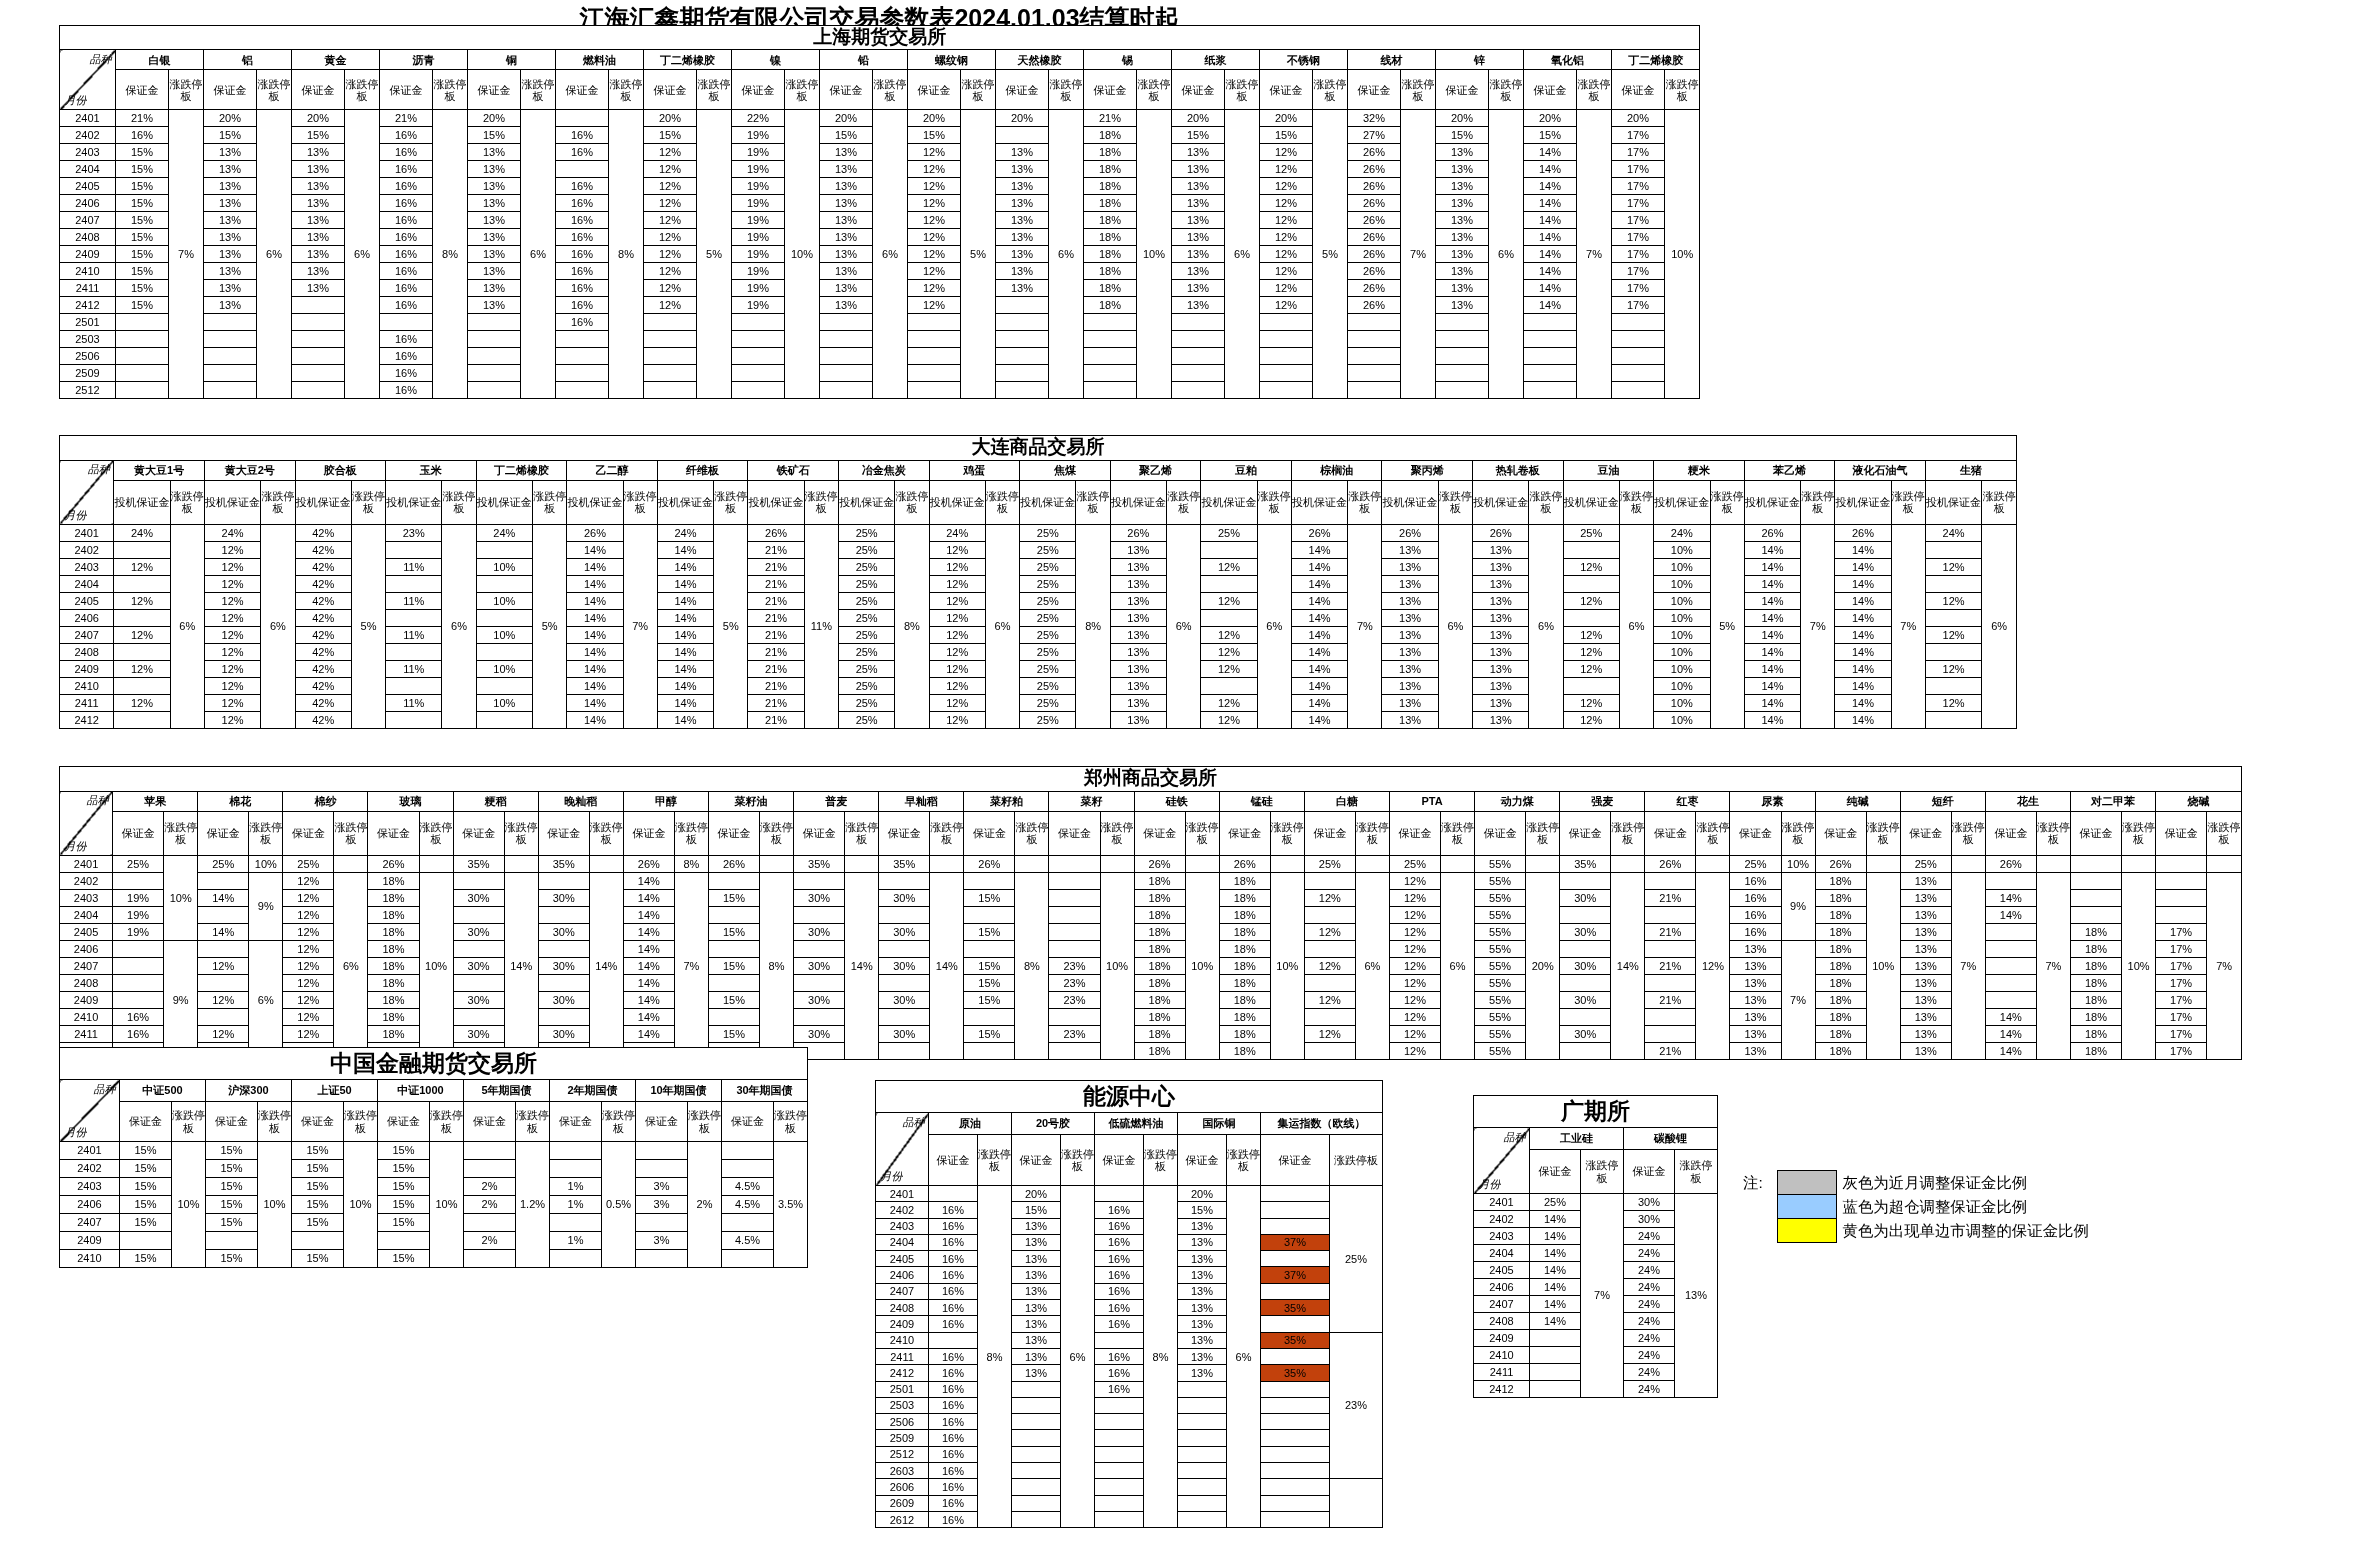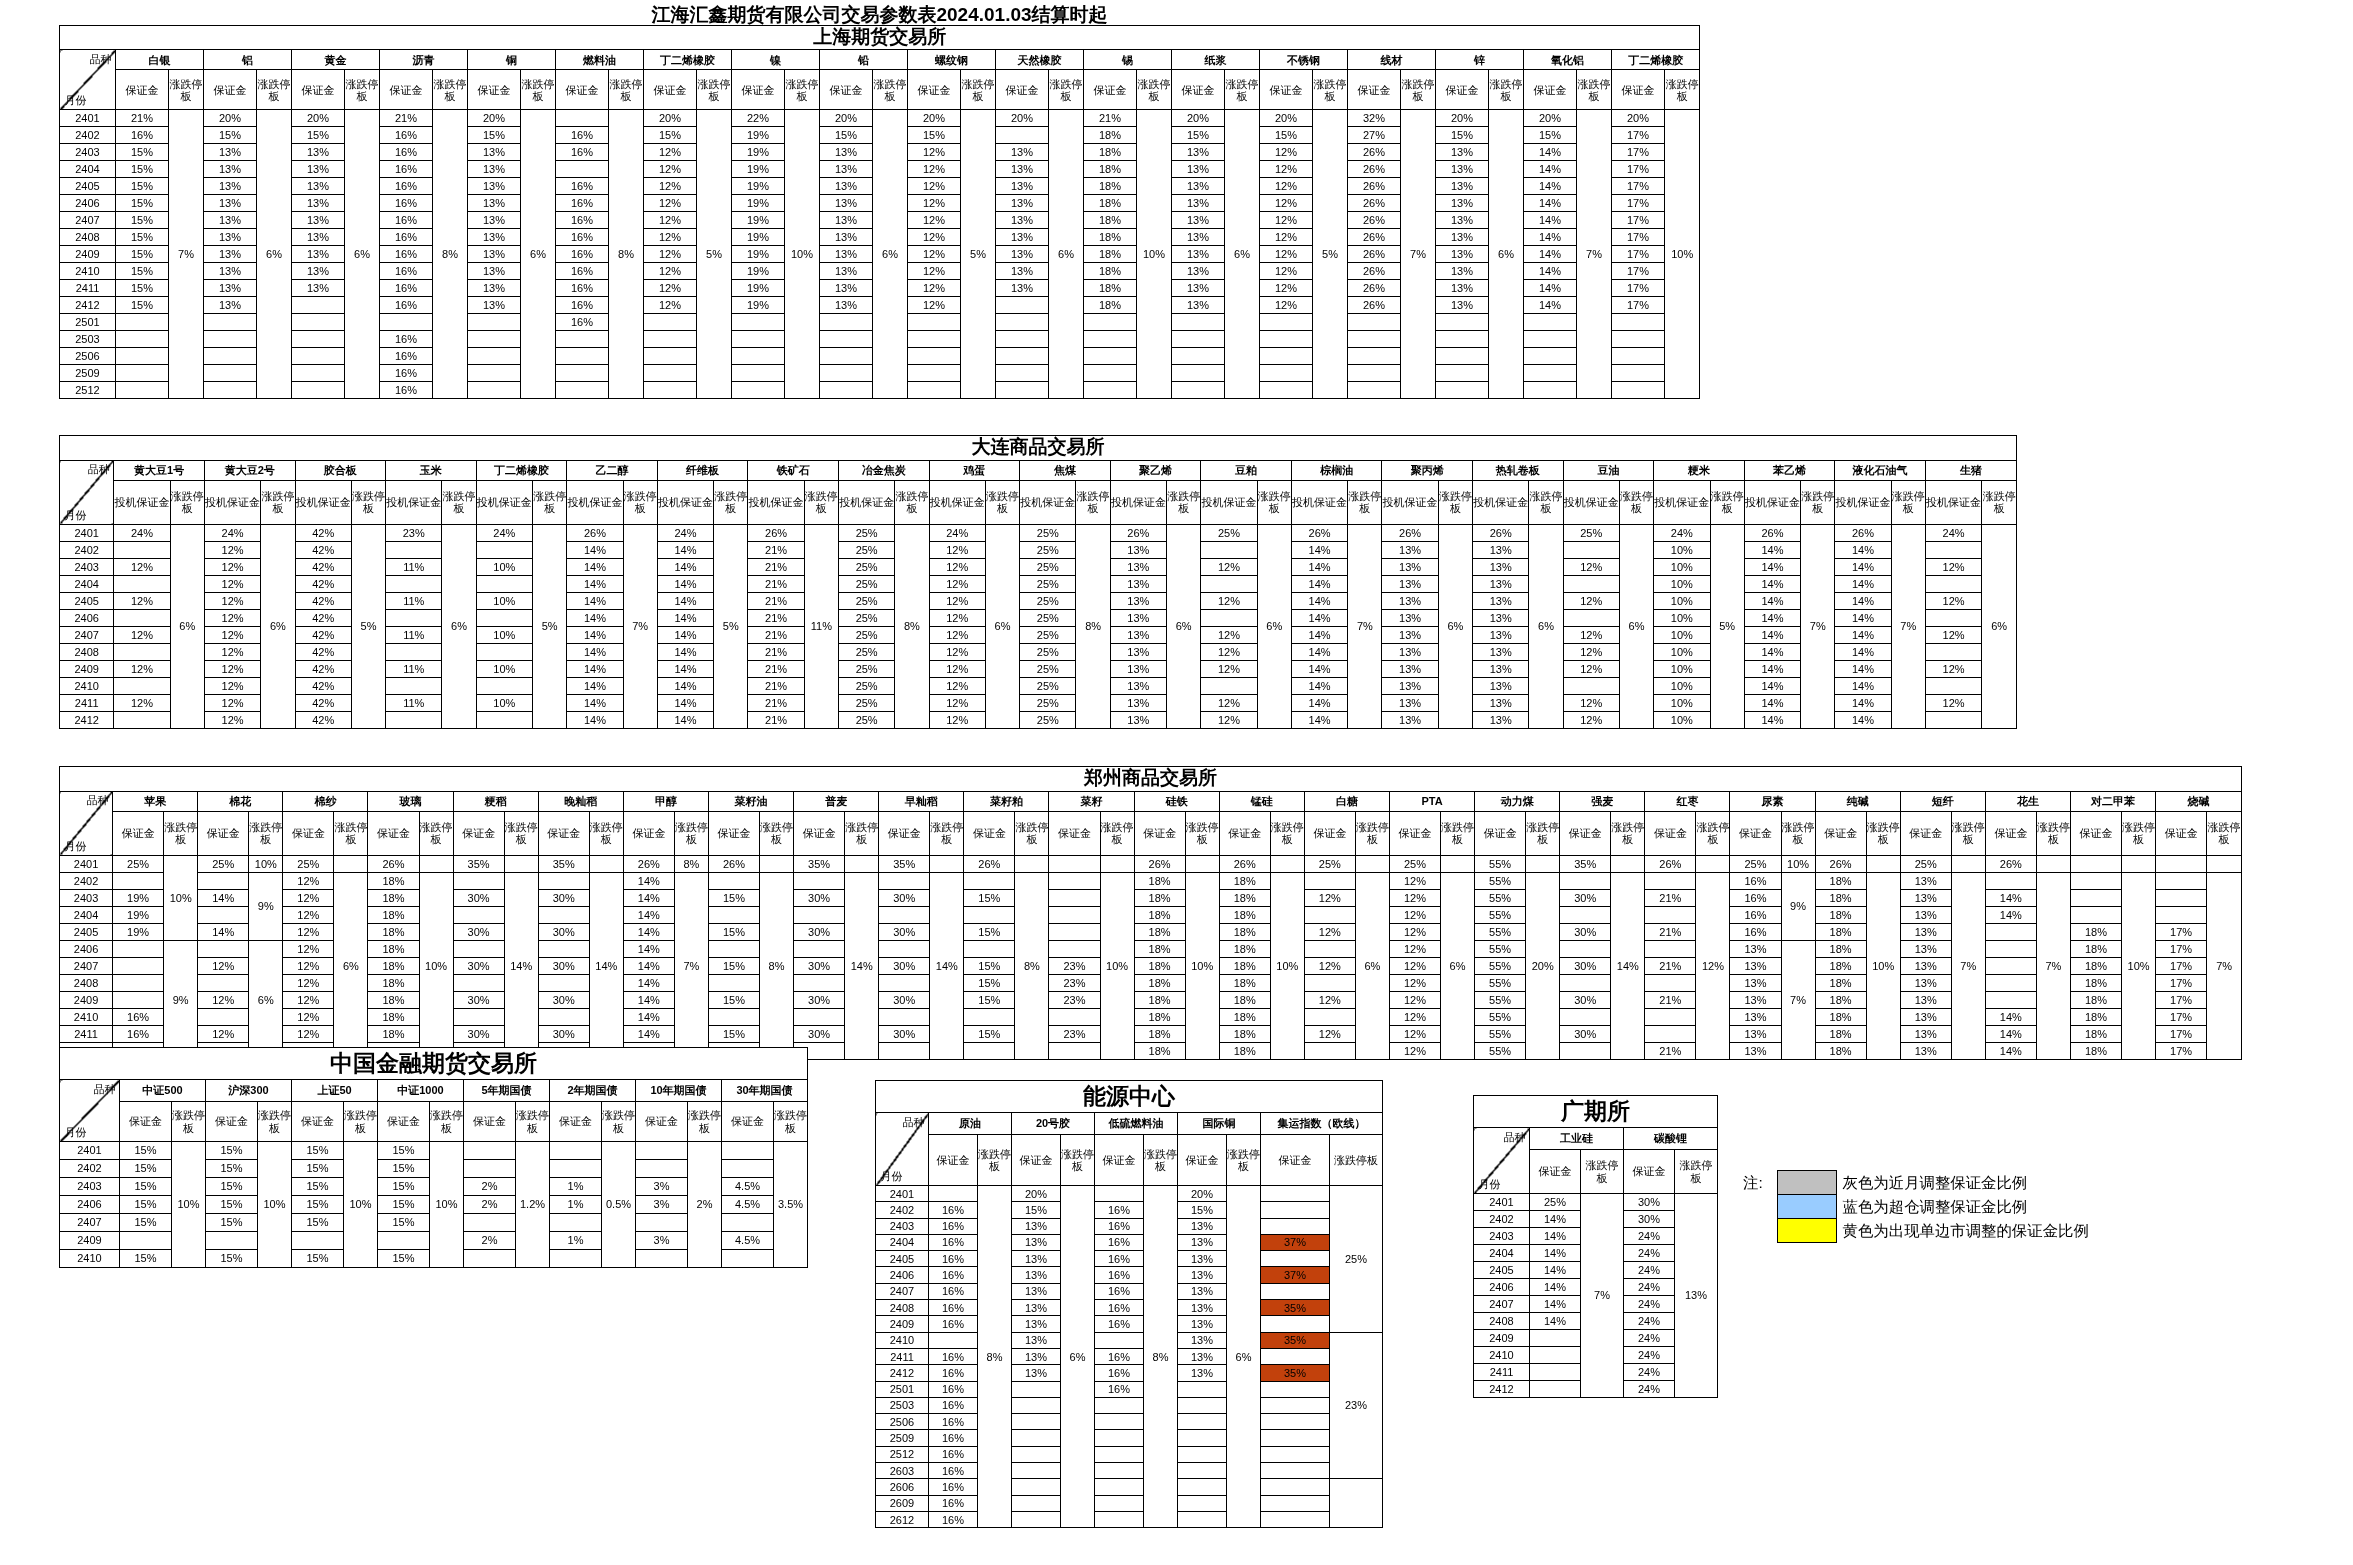--- a/index.html
+++ b/index.html
@@ -1,37 +1,37 @@
 <!DOCTYPE html>
 <html style="font-size:14.5px"><head>
 <meta charset="utf-8">
 <style>
   html,body{margin:0;padding:0;background:#fff;}
   .page{position:relative;width:2354px;height:1566px;background:#fff;
         font-family:"Liberation Sans","DejaVu Sans",sans-serif;color:#000;}
   .page-title{position:absolute;left:59px;top:1.8px;width:1641px;text-align:center;
-              font-size:19px;font-weight:bold;}
+              font-size:25px;font-weight:bold;}
   .tblbox{position:absolute;}
   #t0{left:59px;top:24.5px}
   #t1{left:59px;top:435px}
   #t2{left:59px;top:766px}
   #t3{left:59px;top:1047px}
   #t4{left:875px;top:1080px}
   #t5{left:1473px;top:1095px}
   .tbl{border-collapse:collapse;table-layout:fixed;background:#fff;border:1.8px solid #000;}
   .tbl td{border:0.9px solid #000;text-align:center;vertical-align:middle;padding:0;
           font-size:11px;color:#000;overflow:hidden;line-height:1.1;}
   .ttl{font-weight:bold;border:1.8px solid #000;}
   .prod{font-weight:bold;font-size:11.8px;}
   .sub{font-size:11px;}
   .mon{font-size:11.8px;}
   .val,.pbv{font-size:11px;}
   .hl{background:#c2410c;}
   .corner{position:relative;
-    background:linear-gradient(to bottom right,transparent calc(50% - 0.9px),#000 calc(50% - 0.9px),#000 calc(50% + 0.9px),transparent calc(50% + 0.9px));}
+    background:linear-gradient(to bottom right,transparent calc(50% - 0.9px),#000 calc(50% - 0.9px),#000 calc(50% + 0.9px),transparent calc(50% + 0.9px));font-style:italic;}
   .ct{position:absolute;top:2.7px;right:3.6px;font-size:11px;}
   .cb{position:absolute;bottom:2.7px;left:4.5px;font-size:11px;}
   .legend{position:absolute;left:1743px;top:1171px;display:flex;align-items:flex-start;font-size:15.4px;}
   .note{margin-right:14.5px;margin-top:1.8px;}
   .lrow{display:flex;align-items:center;}
   .sw{width:58px;height:23px;border:0.9px solid #000;margin-top:-0.9px;flex:none;}
   .ltext{margin-left:5.4px;white-space:nowrap;}
 </style>
 </head>
 <body>

